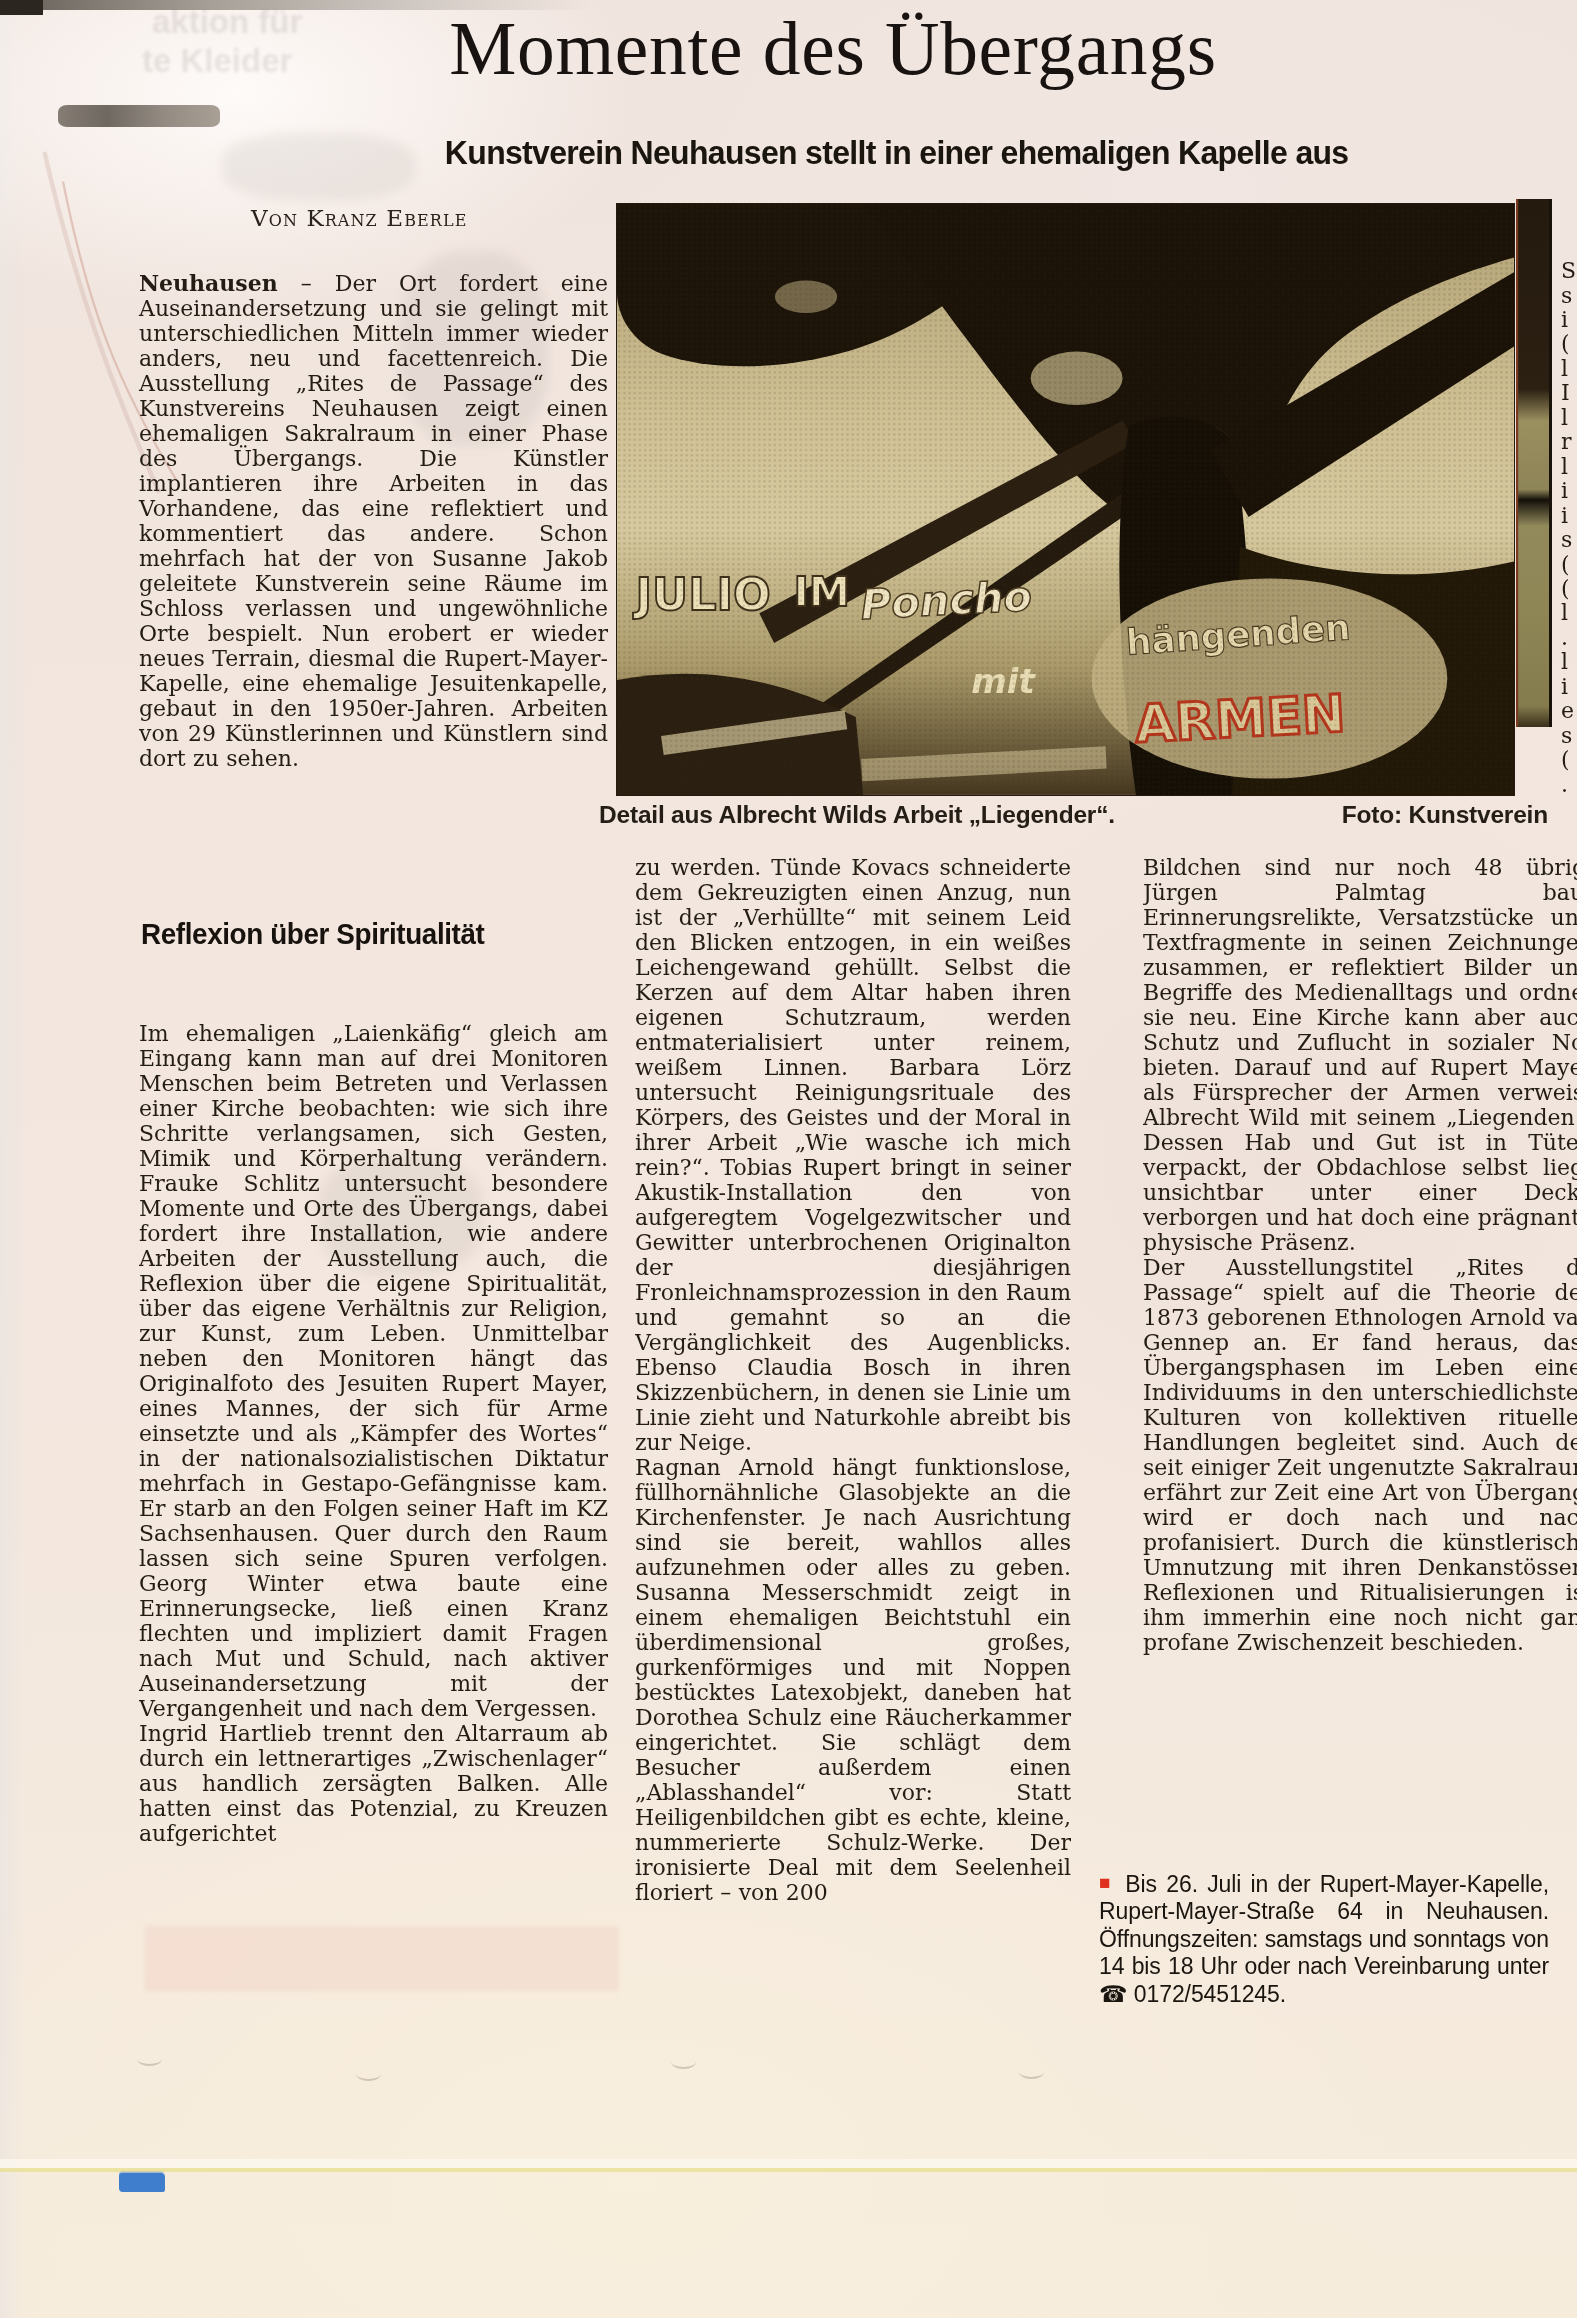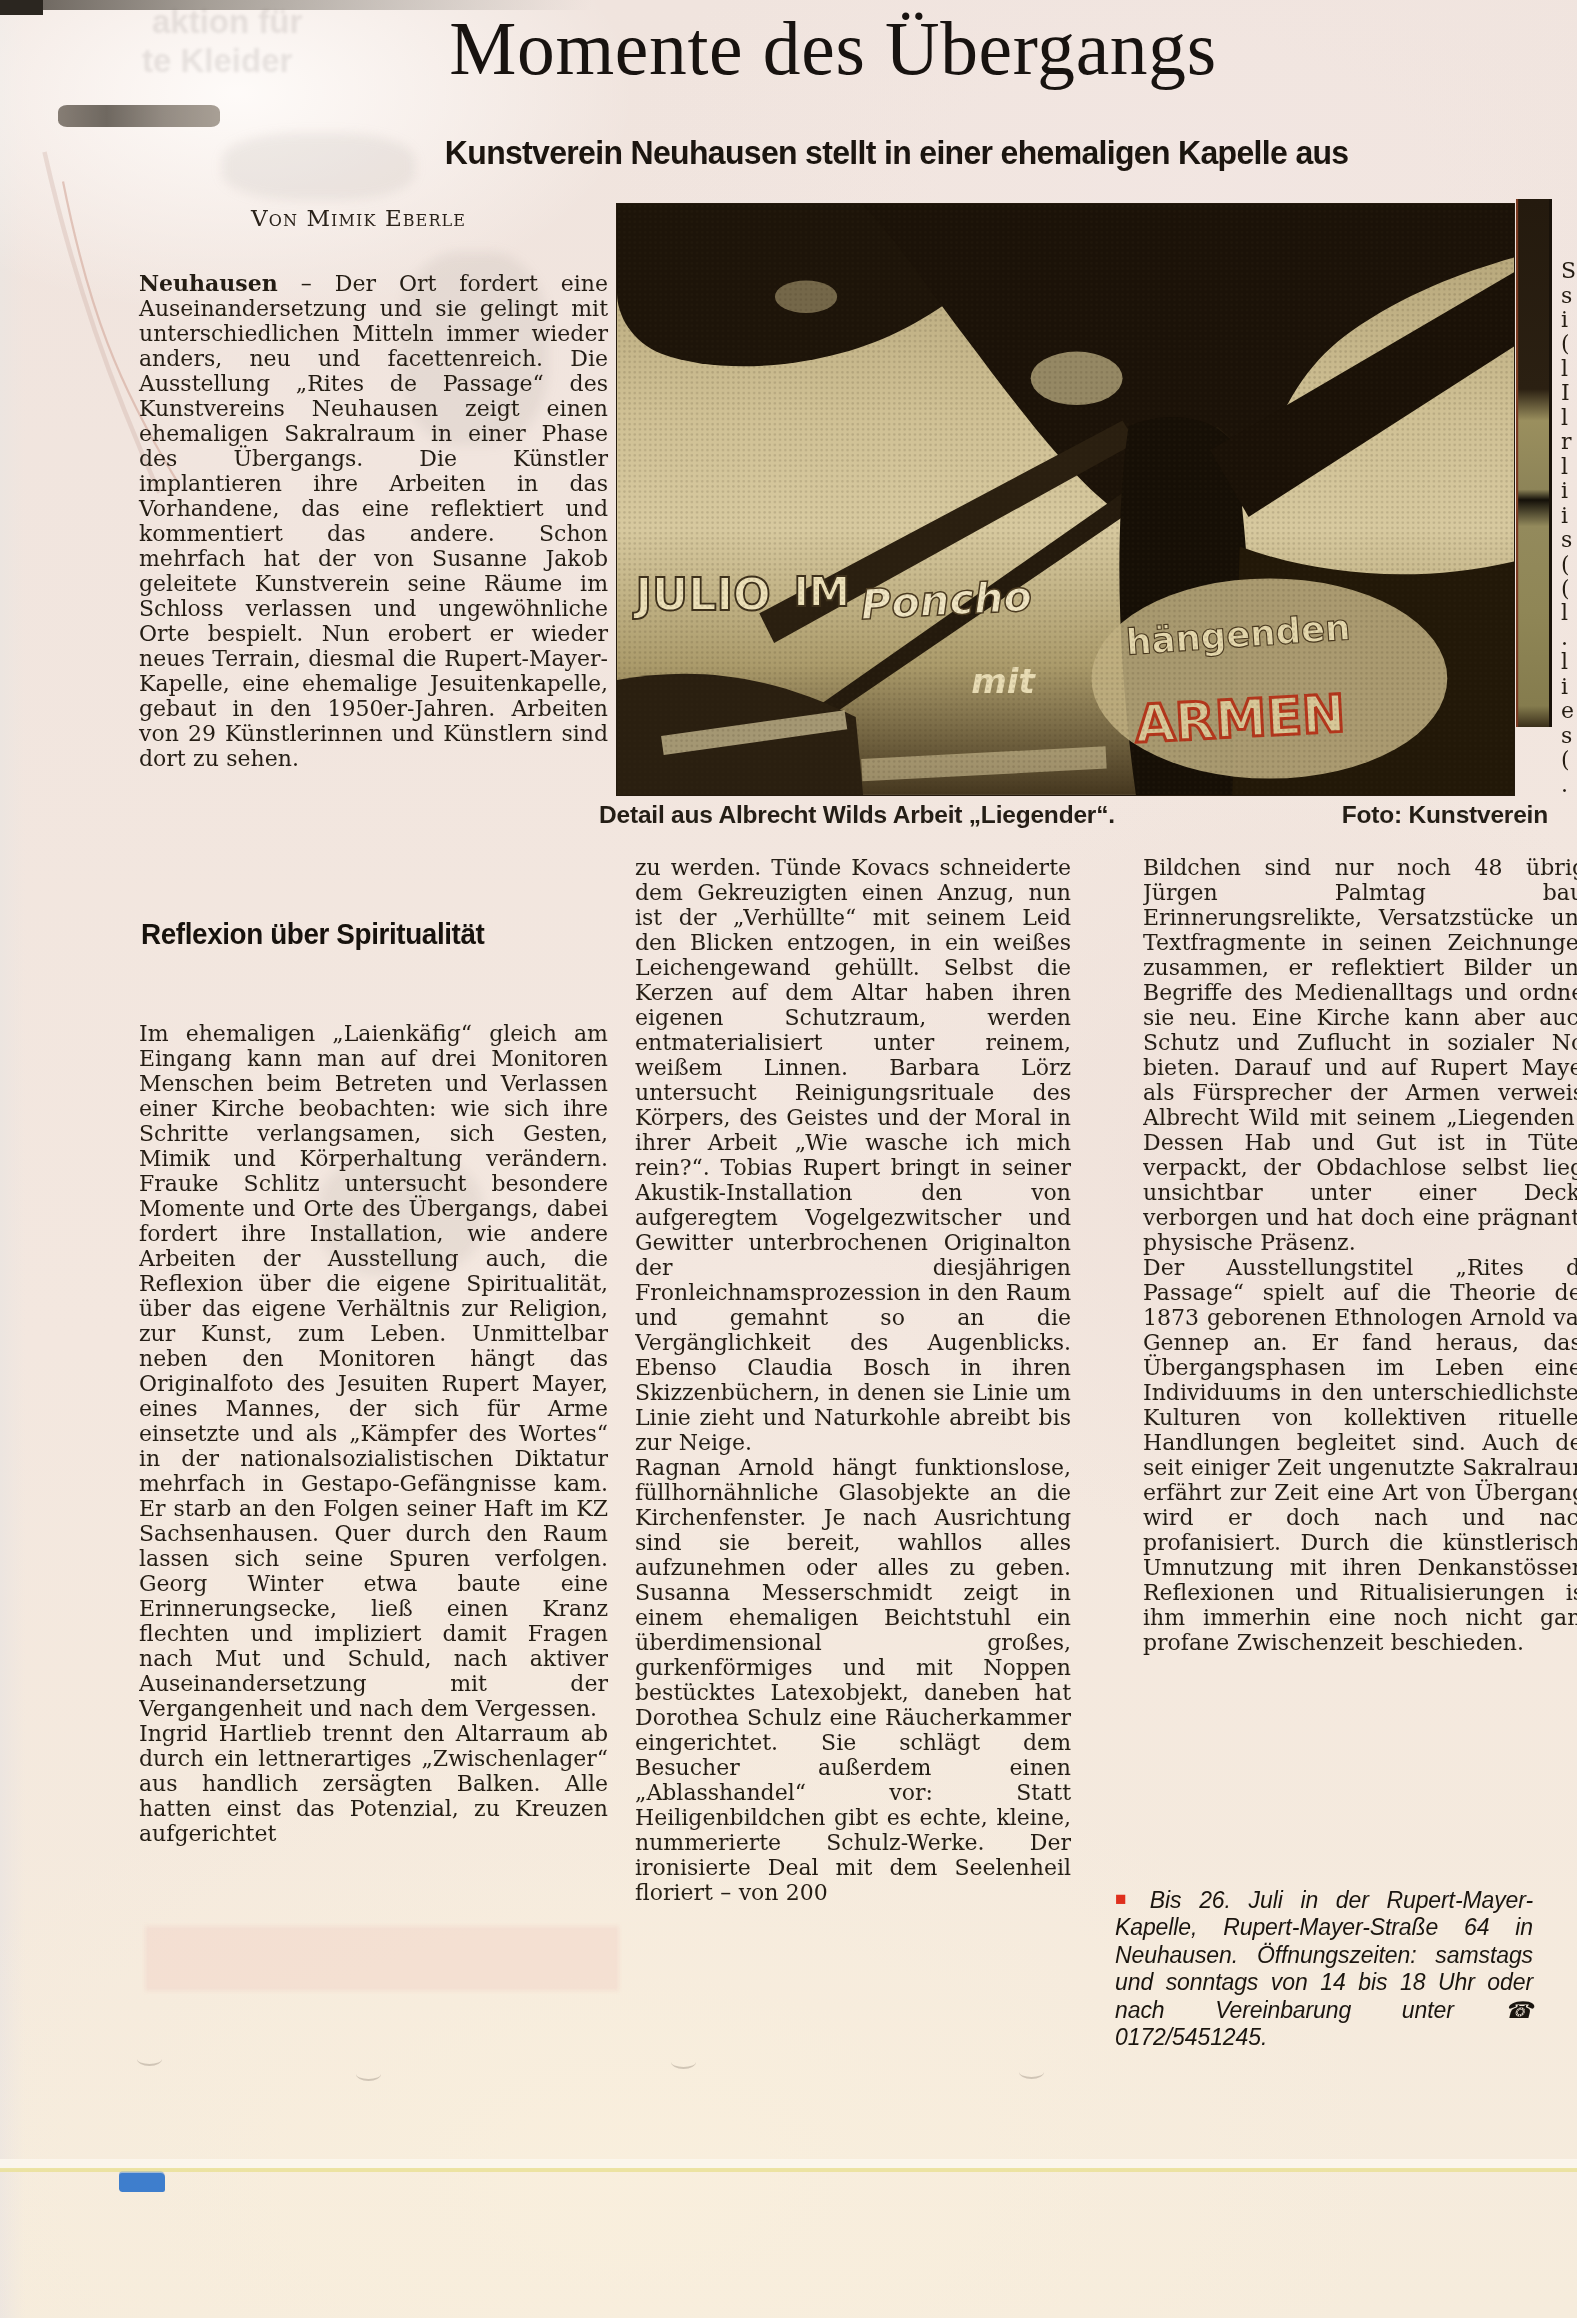--- a/index.html
+++ b/index.html
@@ -84,21 +84,21 @@
 
   <svg class="abs" style="left:0;top:0;" width="252" height="704" viewBox="0 0 340 950">
     <path d="M85,245 C120,420 160,520 238,648" stroke="#cfa394" stroke-width="3" fill="none" opacity="0.55"></path>
     <path d="M60,205 C100,380 150,520 215,665" stroke="rgba(190,150,140,0.25)" stroke-width="6" fill="none"></path>
   </svg>
 
   <div class="abs title">Momente des Übergangs</div>
   <div class="abs subtitle">
     <span>Kunstverein Neuhausen stellt in einer ehemaligen Kapelle aus</span>
   </div>
-  <div class="abs byline">Von Mimik Eberle</div>
+  <div class="abs byline">Von Kranz Eberle</div>
 
   <div class="abs photo">
     <svg width="897" height="591" viewBox="0 0 1210 797">
       <defs>
         <linearGradient id="pgrad" x1="0" y1="0" x2="0" y2="1">
           <stop offset="0" stop-color="#b0a074"></stop>
           <stop offset="0.35" stop-color="#cfc094"></stop>
           <stop offset="0.55" stop-color="#d7c99f"></stop>
           <stop offset="0.78" stop-color="#ab9b6b"></stop>
           <stop offset="1" stop-color="#45371f"></stop>
@@ -153,21 +153,21 @@
   <div class="abs col" style="left:635px;top:855px;width:436px;height:1171px;overflow:hidden;">
     <p>zu werden. Tünde Kovacs schneiderte dem Gekreuzigten einen Anzug, nun ist der „Verhüllte“ mit seinem Leid den Blicken entzogen, in ein weißes Leichengewand gehüllt. Selbst die Kerzen auf dem Altar haben ihren eigenen Schutzraum, werden entmaterialisiert unter reinem, weißem Linnen. Barbara Lörz untersucht Reinigungsrituale des Körpers, des Geistes und der Moral in ihrer Arbeit „Wie wasche ich mich rein?“. Tobias Rupert bringt in seiner Akustik-Installation den von aufgeregtem Vogelgezwitscher und Gewitter unterbrochenen Originalton der diesjährigen Fronleichnamsprozession in den Raum und gemahnt so an die Vergänglichkeit des Augenblicks. Ebenso Claudia Bosch in ihren Skizzenbüchern, in denen sie Linie um Linie zieht und Naturkohle abreibt bis zur Neige.</p>
     <p>Ragnan Arnold hängt funktionslose, füllhornähnliche Glasobjekte an die Kirchenfenster. Je nach Ausrichtung sind sie bereit, wahllos alles aufzunehmen oder alles zu geben. Susanna Messerschmidt zeigt in einem ehemaligen Beichtstuhl ein überdimensional großes, gurkenförmiges und mit Noppen bestücktes Latexobjekt, daneben hat Dorothea Schulz eine Räucherkammer eingerichtet. Sie schlägt dem Besucher außerdem einen „Ablasshandel“ vor: Statt Heiligenbildchen gibt es echte, kleine, nummerierte Schulz-Werke. Der ironisierte Deal mit dem Seelenheil floriert – von 200</p>
   </div>
 
   <div class="abs col" style="left:1099px;top:855px;width:450px;height:1008px;overflow:hidden;margin-left:44px;">
     <p>Bildchen sind nur noch 48 übrig. Jürgen Palmtag baut Erinnerungsrelikte, Versatzstücke und Textfragmente in seinen Zeichnungen zusammen, er reflektiert Bilder und Begriffe des Medienalltags und ordnet sie neu. Eine Kirche kann aber auch Schutz und Zuflucht in sozialer Not bieten. Darauf und auf Rupert Mayer als Fürsprecher der Armen verweist Albrecht Wild mit seinem „Liegenden“. Dessen Hab und Gut ist in Tüten verpackt, der Obdachlose selbst liegt unsichtbar unter einer Decke verborgen und hat doch eine prägnante physische Präsenz.</p>
     <p>Der Ausstellungstitel „Rites de Passage“ spielt auf die Theorie des 1873 geborenen Ethnologen Arnold van Gennep an. Er fand heraus, dass Übergangsphasen im Leben eines Individuums in den unterschiedlichsten Kulturen von kollektiven rituellen Handlungen begleitet sind. Auch der seit einiger Zeit ungenutzte Sakralraum erfährt zur Zeit eine Art von Übergang, wird er doch nach und nach profanisiert. Durch die künstlerische Umnutzung mit ihren Denkanstössen, Reflexionen und Ritualisierungen ist ihm immerhin eine noch nicht ganz profane Zwischenzeit beschieden.</p>
   </div>
   <div class="abs infobox" style="left:1099px;top:1871px;width:450px;">
-    <p style="margin:16px;font-style:italic;"><span class="red-bullet">■</span><span>Bis 26. Juli in der Rupert-Mayer-Kapelle, Rupert-Mayer-Straße 64 in Neuhausen. Öffnungszeiten: samstags und sonntags von 14 bis 18 Uhr oder nach Vereinbarung unter </span><span>☎</span><span> 0172/5451245.</span></p>
+    <p style="margin:0;"><span class="red-bullet">■</span><span>Bis 26. Juli in der Rupert-Mayer-Kapelle, Rupert-Mayer-Straße 64 in Neuhausen. Öffnungszeiten: samstags und sonntags von 14 bis 18 Uhr oder nach Vereinbarung unter </span><span>☎</span><span> 0172/5451245.</span></p>
   </div>
 
   <div class="abs sliver"></div>
   <div class="abs edge-frags">
       <span class="edge-frag" style="top: 0px;">S</span>
       <span class="edge-frag" style="top: 24.5px;">s</span>
       <span class="edge-frag" style="top: 49px;">i</span>
       <span class="edge-frag" style="top: 73px;">(</span>
       <span class="edge-frag" style="top: 98px;">l</span>
       <span class="edge-frag" style="top: 122px;">I</span>

